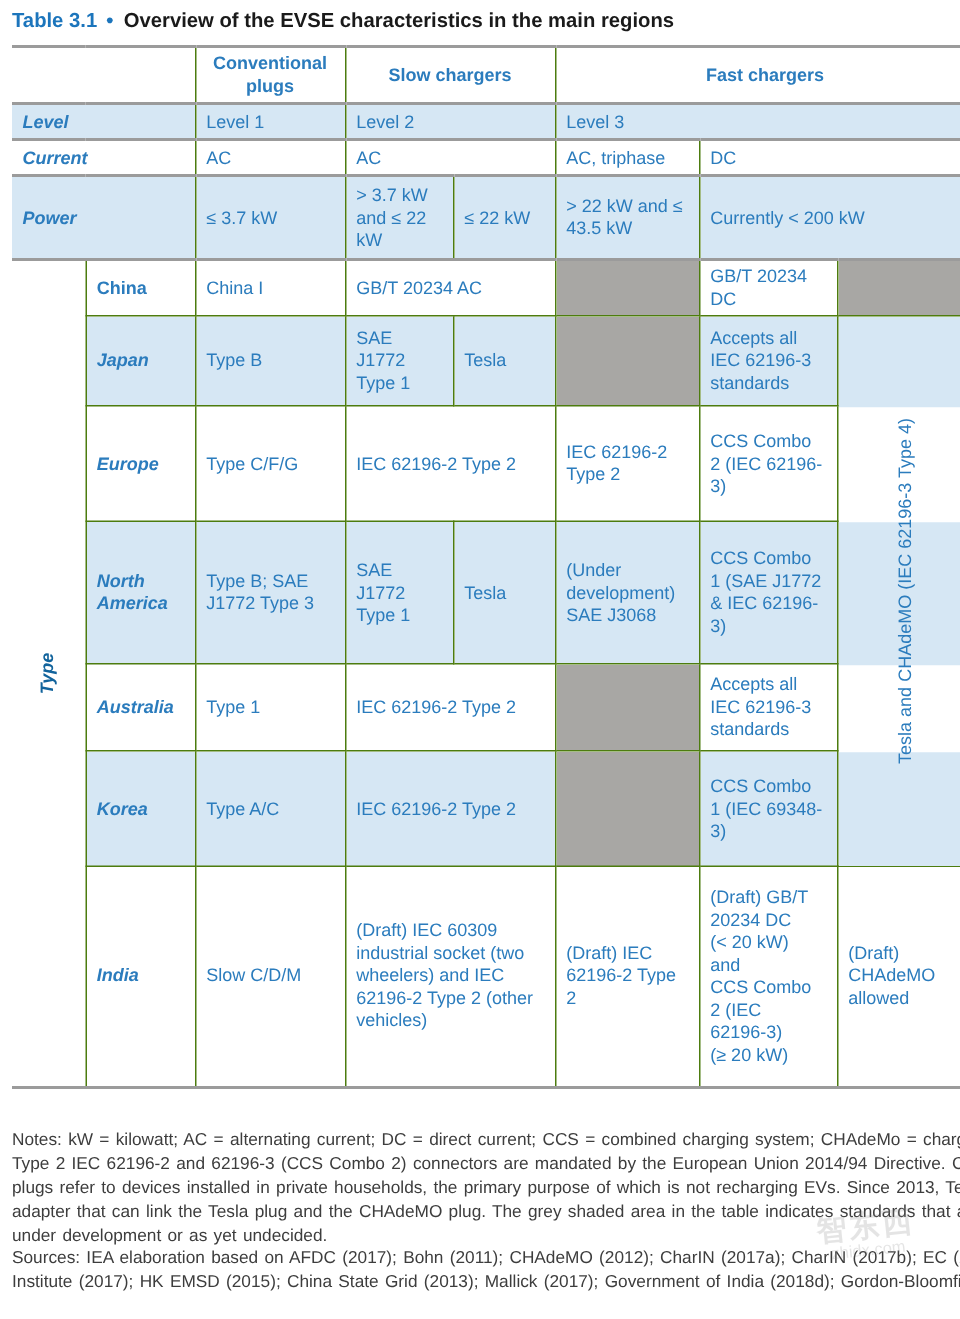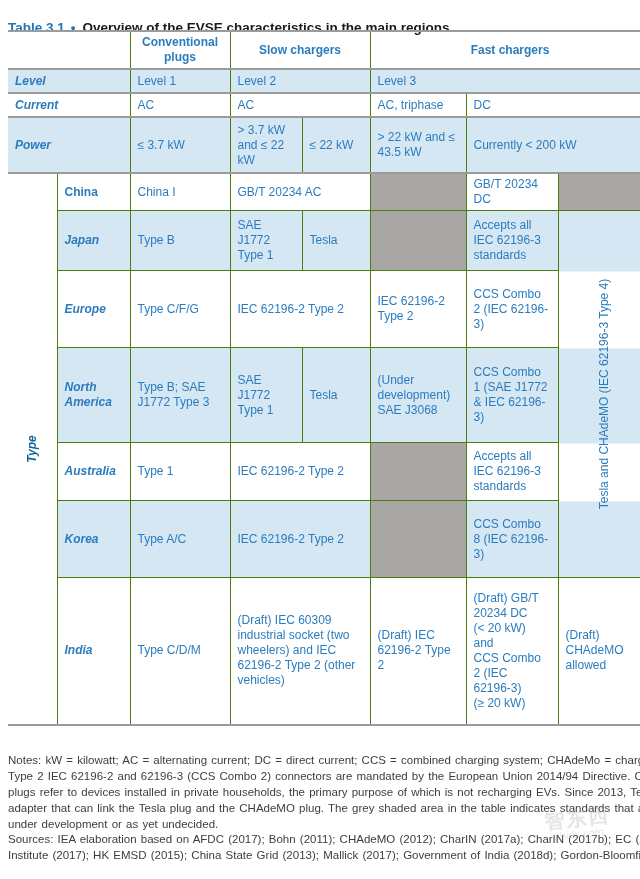--- a/index.html
+++ b/index.html
@@ -2,21 +2,21 @@
 <html><head>
 <meta charset="utf-8">
 <style>
   html,body { margin:0; padding:0; background:#ffffff; }
   .page {
     position:relative; width:640px; height:879px; overflow:hidden;
     background:#ffffff;
     font-family:"Liberation Sans","DejaVu Sans",sans-serif;
   }
   
-  .title { position:absolute; left:8px; top:20px; font-size:13.5px; white-space:nowrap; }
+  .title { position:absolute; left:8px; top:6px; font-size:13.5px; white-space:nowrap; }
   .t-label { color:#1c75bc; font-weight:bold; }
   .t-bullet { color:#1c75bc; font-weight:bold; margin:0 7px 0 6px; }
   .t-text { color:#1a1a1a; font-weight:bold; }
   
   .tbl-clip { position:absolute; left:8px; top:30px; width:632px; overflow:hidden; }
   table.tbl { border-collapse:collapse; table-layout:fixed; width:642px; border-bottom:2px solid #9b9b9b; }
   table.tbl td {
     border:1px solid #4d7c0f; padding:3px 7px; vertical-align:middle;
     font-size:12px; line-height:15px; color:#2b7cbd; overflow:hidden;
   }
@@ -156,26 +156,26 @@
       <td colspan="2">IEC 62196-2 Type 2</td>
       <td class="grey"></td>
       <td>Accepts all IEC 62196-3 standards</td>
     </tr>
 
     <tr style="height:77px">
       <td class="b blue">Korea</td>
       <td class="blue">Type A/C</td>
       <td colspan="2" class="blue">IEC 62196-2 Type 2</td>
       <td class="grey"></td>
-      <td class="blue">CCS Combo 8 (IEC 62196-3)</td>
+      <td class="blue">CCS Combo 1 (IEC 69348-3)</td>
     </tr>
 
     <tr style="height:147px">
       <td class="b">India</td>
-      <td>Type C/D/M</td>
+      <td>Slow C/D/M</td>
       <td colspan="2">(Draft) IEC 60309 industrial socket (two wheelers) and IEC 62196-2 Type 2 (other vehicles)</td>
       <td>(Draft) IEC 62196-2 Type 2</td>
       <td class="pre">(Draft) GB/T
 20234 DC
 (&lt; 20 kW)
 and
 CCS Combo
 2 (IEC
 62196-3)
 (≥ 20 kW)</td>

